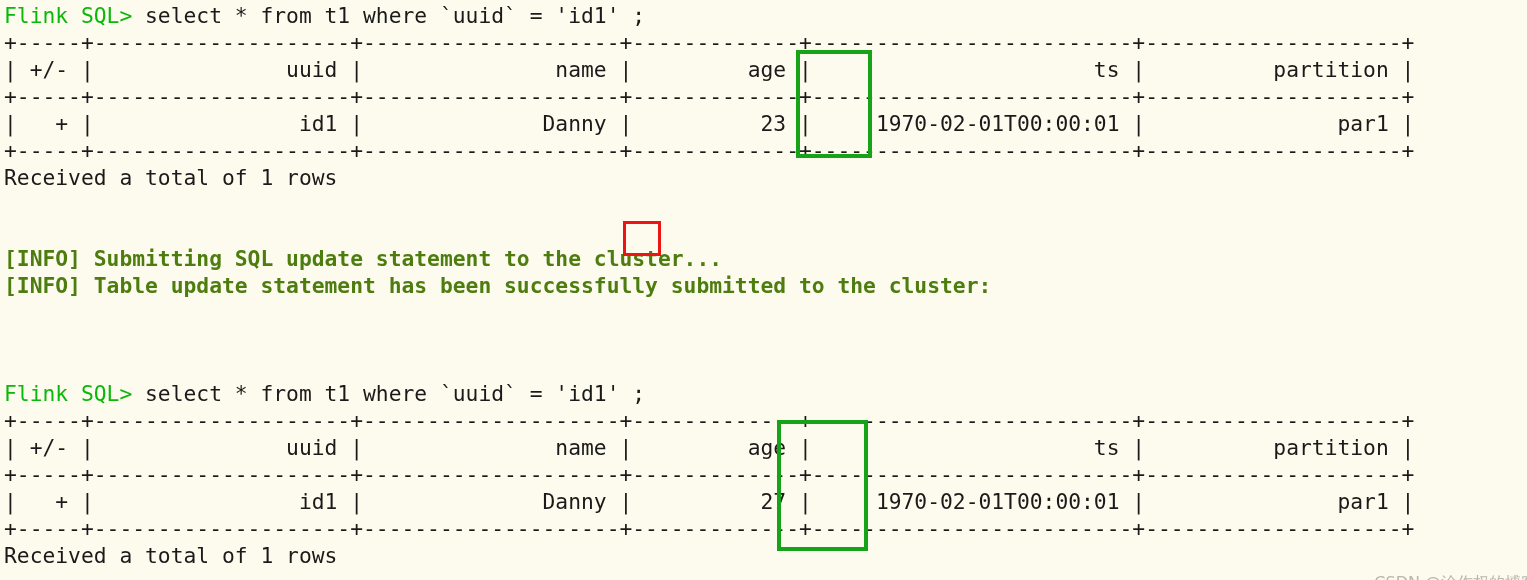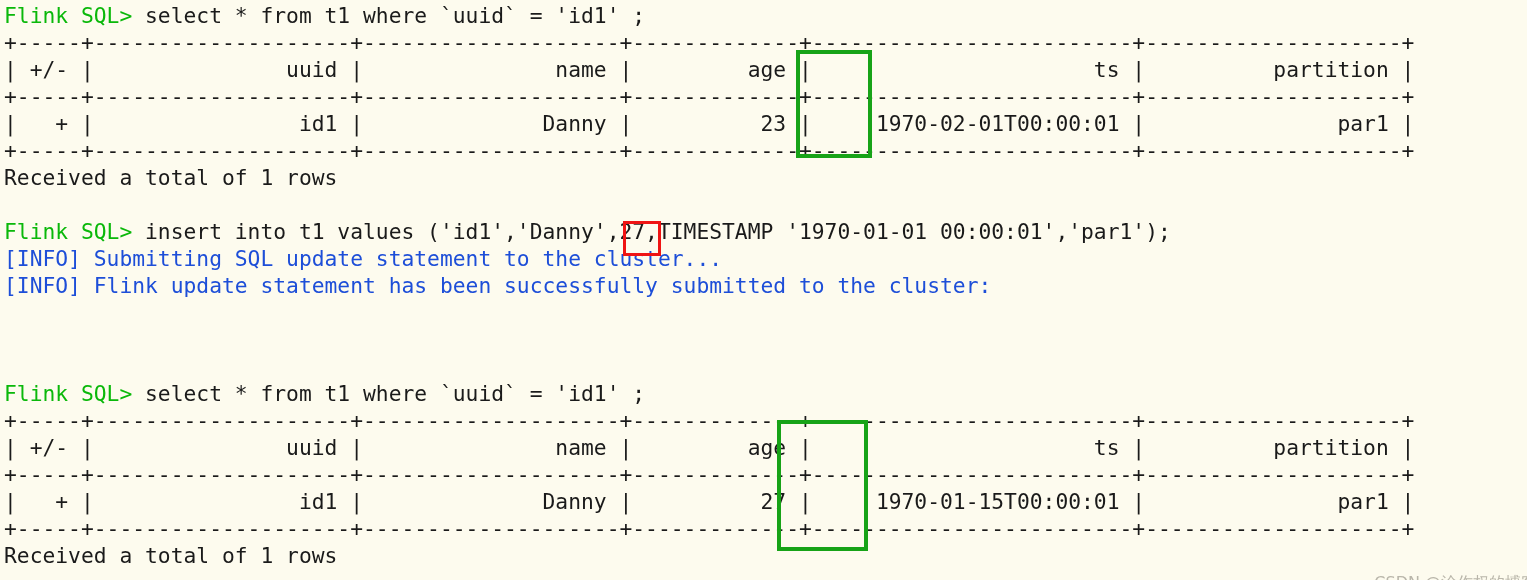--- a/index.html
+++ b/index.html
@@ -30,22 +30,22 @@
     font-family: "DejaVu Sans Mono", "Liberation Mono", monospace;
     font-size: 21.3px;
     line-height: 27px;
     letter-spacing: 0px;
     color: #1a1a1a;
   }
   .prompt {
     color: #0ab80a;
   }
   .info {
-    color: #1d4ed8;
-    font-weight: normal;
+    color: #4d7c0f;
+    font-weight: bold;
   }
   .plain { color: #1a1a1a; }
 
   
   .hl-box {
     position: absolute;
     box-sizing: border-box;
     pointer-events: none;
   }
   .hl-green {
@@ -71,31 +71,30 @@
 
   <div class="line" style="top:2px"><span class="prompt">Flink SQL&gt;</span><span class="plain"> select * from t1 where `uuid` = 'id1' ;</span></div>
 
   <div class="line" style="top:29px">+-----+--------------------+--------------------+-------------+-------------------------+--------------------+</div>
   <div class="line" style="top:56px">| +/- |               uuid |               name |         age |                      ts |          partition |</div>
   <div class="line" style="top:83px">+-----+--------------------+--------------------+-------------+-------------------------+--------------------+</div>
   <div class="line" style="top:110px">|   + |                id1 |              Danny |          23 |     1970-02-01T00:00:01 |               par1 |</div>
   <div class="line" style="top:137px">+-----+--------------------+--------------------+-------------+-------------------------+--------------------+</div>
   <div class="line" style="top:164px">Received a total of 1 rows</div>
 
-  <div class="line" style="top:218px"><span class="prompt">Flink SQL&gt;</span><span class="plain"> insert into t1 values ('id1','Danny',27,TIMESTAMP '1970-01-01 00:00:01','par1');</span></div>
 
   <div class="line info" style="top:245px">[INFO] Submitting SQL update statement to the cluster...</div>
-  <div class="line info" style="top:272px">[INFO] Flink update statement has been successfully submitted to the cluster:</div>
+  <div class="line info" style="top:272px">[INFO] Table update statement has been successfully submitted to the cluster:</div>
 
   <div class="line" style="top:380px"><span class="prompt">Flink SQL&gt;</span><span class="plain"> select * from t1 where `uuid` = 'id1' ;</span></div>
 
   <div class="line" style="top:407px">+-----+--------------------+--------------------+-------------+-------------------------+--------------------+</div>
   <div class="line" style="top:434px">| +/- |               uuid |               name |         age |                      ts |          partition |</div>
   <div class="line" style="top:461px">+-----+--------------------+--------------------+-------------+-------------------------+--------------------+</div>
-  <div class="line" style="top:488px">|   + |                id1 |              Danny |          27 |     1970-01-15T00:00:01 |               par1 |</div>
+  <div class="line" style="top:488px">|   + |                id1 |              Danny |          27 |     1970-02-01T00:00:01 |               par1 |</div>
   <div class="line" style="top:515px">+-----+--------------------+--------------------+-------------+-------------------------+--------------------+</div>
   <div class="line" style="top:542px">Received a total of 1 rows</div>
 
   <div class="hl-box hl-green" style="left:796px; top:50px; width:76px; height:108px;"></div>
 
   <div class="hl-box hl-red" style="left:623px; top:221px; width:38px; height:35px;"></div>
 
   <div class="hl-box hl-green" style="left:777px; top:420px; width:91px; height:131px;"></div>
 
   <div class="watermark">CSDN @涂作权的博客</div>

